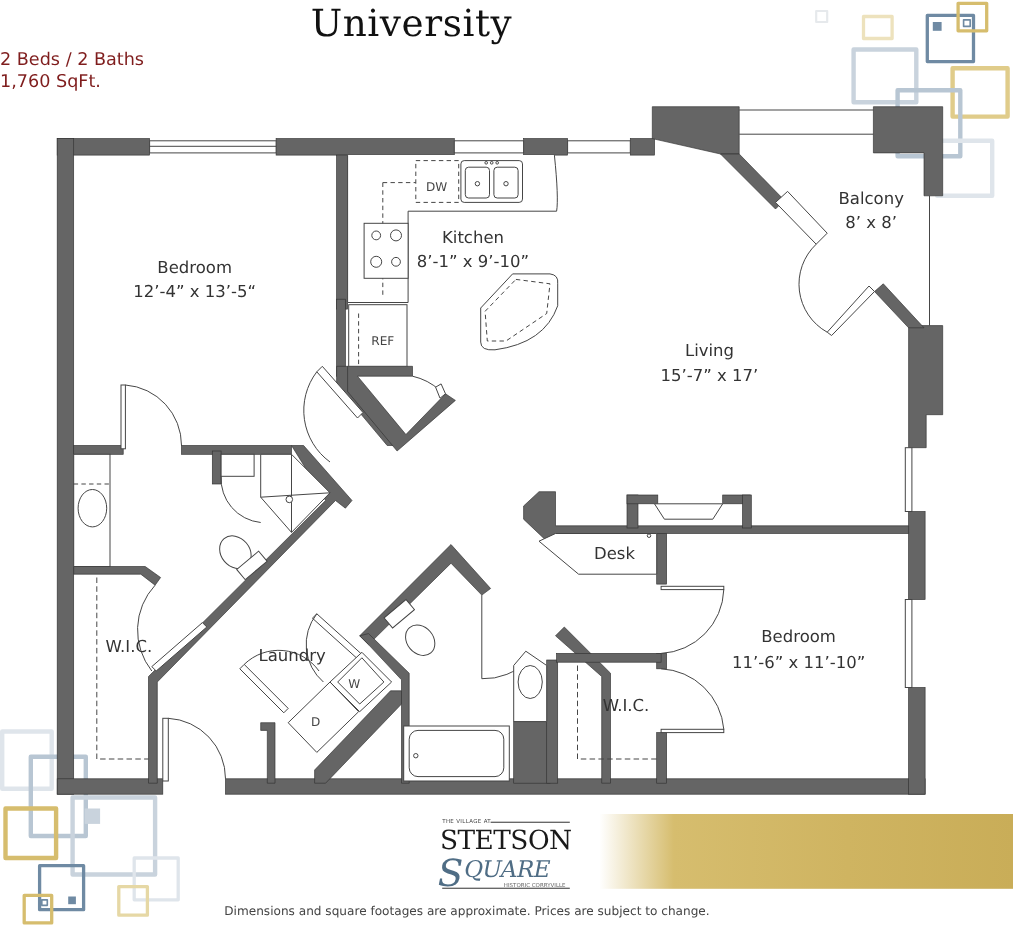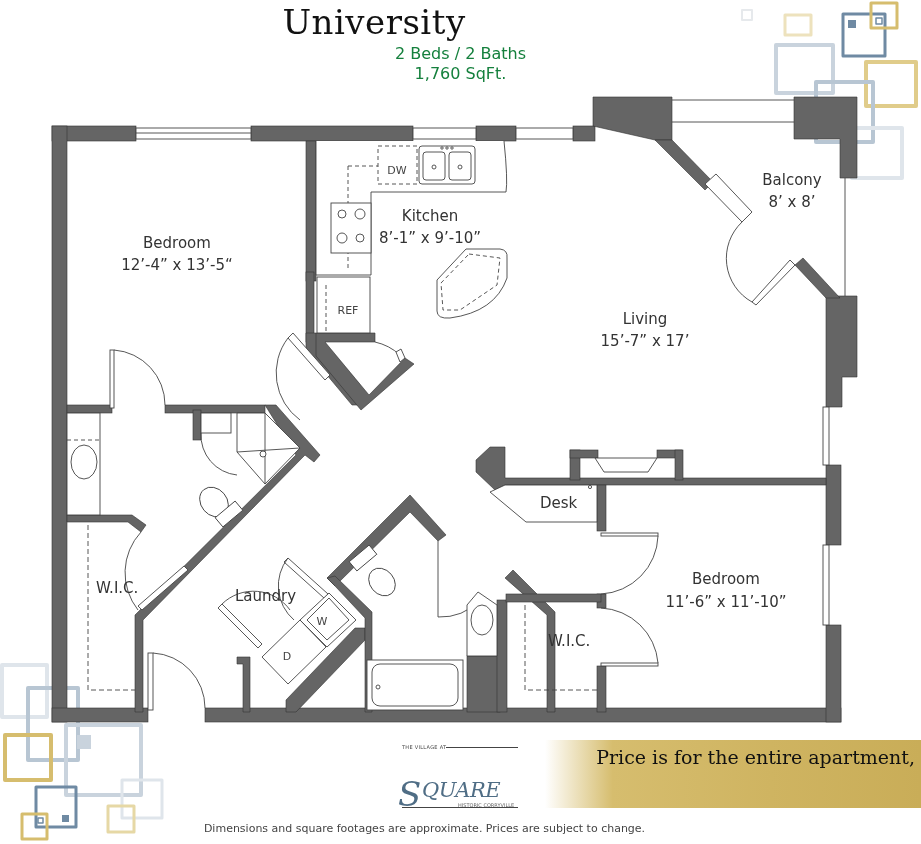--- a/index.html
+++ b/index.html
@@ -1,18 +1,18 @@
 <!DOCTYPE html>
 <html><head>
 <meta charset="utf-8">
 <style>
   html,body{margin:0;padding:0;background:#fff;}
   body{width:921px;height:844px;position:relative;overflow:hidden;font-family:"DejaVu Sans",sans-serif;}
   .title{position:absolute;left:0;width:748px;top:2px;text-align:center;font-family:"DejaVu Serif",serif;font-size:34px;color:#111;letter-spacing:0.5px;}
-  .sub{position:absolute;left:0;width:921px;text-align:center;font-family:"DejaVu Sans",sans-serif;font-size:16px;color:#15803d;}
+  .sub{position:absolute;left:0;width:921px;text-align:left;font-family:"DejaVu Sans",sans-serif;font-size:16px;color:#7f1d1d;}
   .sub1{top:44px}.sub2{top:64px}
   svg.plan{position:absolute;left:0;top:0;}
   .room-label{font-family:"DejaVu Sans",sans-serif;fill:#333;font-size:15px;}
   .fix-label{font-family:"DejaVu Sans",sans-serif;fill:#444;font-size:11px;}
   .banner{position:absolute;left:545px;top:740px;width:376px;height:68px;background:linear-gradient(90deg,rgba(205,179,94,0) 0%,#d6bd6e 18%,#cfb461 60%,#c9ad58 100%);}
   .banner-l1{position:absolute;right:6px;top:6px;font-family:"DejaVu Serif",serif;font-size:19px;color:#111;white-space:nowrap;}
   .banner-l2{position:absolute;right:6px;top:28px;font-family:"DejaVu Serif",serif;font-size:29px;color:#111;white-space:nowrap;}
   .logo{position:absolute;left:396px;top:744px;width:125px;height:66px;}
   .logo-top{position:absolute;left:6px;top:0;font-size:5px;color:#444;letter-spacing:.3px;}
   .logo-main{position:absolute;left:4px;top:6px;font-family:"DejaVu Serif",serif;font-size:24px;color:#1a1a1a;letter-spacing:-0.5px;}
@@ -230,23 +230,23 @@
     <text class="fix-label" x="397" y="174" text-anchor="middle">DW</text>
     <text class="fix-label" x="348" y="314" text-anchor="middle">REF</text>
     <text class="fix-label" x="322" y="625" text-anchor="middle">W</text>
     <text class="fix-label" x="287" y="660" text-anchor="middle">D</text>
   </g>
 </svg>
 
 <div class="logo">
   <div class="logo-top">THE VILLAGE AT</div>
   <div class="line1"></div>
+  <div class="logo-main">STETSON</div>
   <div class="logo-s">S</div>
   <div class="logo-sq">QUARE</div>
   <div class="logo-bot">HISTORIC CORRYVILLE</div>
   <div class="line2"></div>
 </div>
 
 <div class="banner">
-  <div class="banner-l1">Price is for the entire apartment,</div>
 </div>
 
 <div class="footer">Dimensions and square footages are approximate.  Prices are subject to change.</div>
 
 </body></html>

